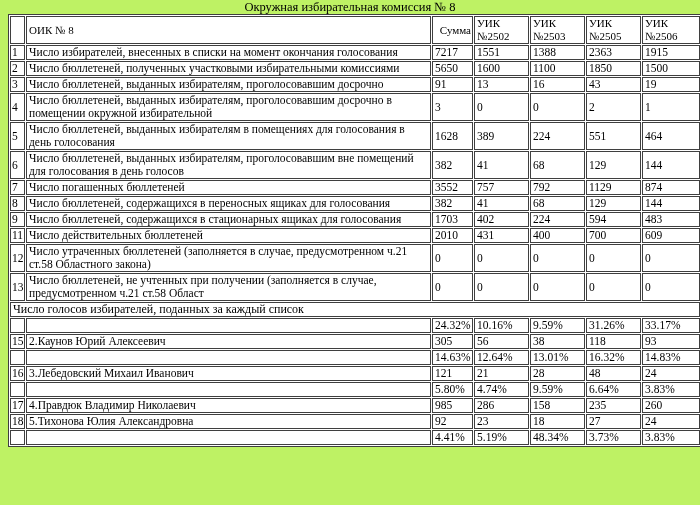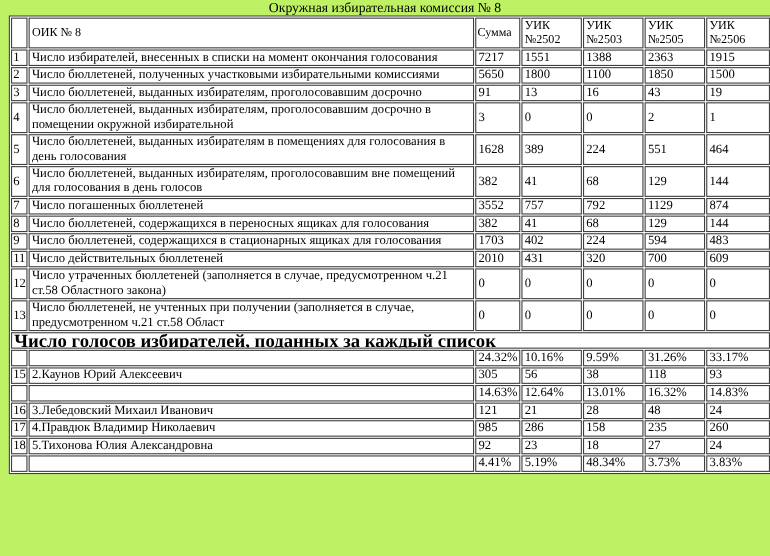--- a/index.html
+++ b/index.html
@@ -26,23 +26,23 @@
     padding: 0 2px;
     font-size: 11.5px;
     line-height: 13px;
     vertical-align: middle;
     text-align: left;
     overflow: hidden;
     font-weight: normal;
   }
   tr { height: 15px; }
   thead th { font-weight: normal; font-size: 11px; }
-  th.sum-col { padding: 0 1px; white-space: nowrap; }
+  th.sum-col { padding: 0 1px; white-space: nowrap; text-align: right; }
   td.num-cell { padding: 0 1px; }
-  .section-row td { font-weight: bold; font-size: 17px; }
+  .section-row td { font-weight: normal; font-size: 12px; }
 </style>
 </head>
 <body>
 
 <div class="page">
   <div class="page-title">Окружная избирательная комиссия № 8</div>
 
   <table class="results">
     <colgroup>
       <col style="width:15px">
@@ -71,21 +71,21 @@
           <td>7217</td>
           <td>1551</td>
           <td>1388</td>
           <td>2363</td>
           <td>1915</td>
         </tr>
         <tr>
           <td class="num-cell">2</td>
           <td>Число бюллетеней, полученных участковыми избирательными комиссиями</td>
           <td>5650</td>
-          <td>1800</td>
+          <td>1600</td>
           <td>1100</td>
           <td>1850</td>
           <td>1500</td>
         </tr>
         <tr>
           <td class="num-cell">3</td>
           <td>Число бюллетеней, выданных избирателям, проголосовавшим досрочно</td>
           <td>91</td>
           <td>13</td>
           <td>16</td>
@@ -144,21 +144,21 @@
           <td>402</td>
           <td>224</td>
           <td>594</td>
           <td>483</td>
         </tr>
         <tr>
           <td class="num-cell">11</td>
           <td>Число действительных бюллетеней</td>
           <td>2010</td>
           <td>431</td>
-          <td>320</td>
+          <td>400</td>
           <td>700</td>
           <td>609</td>
         </tr>
         <tr>
           <td class="num-cell">12</td>
           <td>Число утраченных бюллетеней (заполняется в случае, предусмотренном ч.21 ст.58 Областного закона)</td>
           <td>0</td>
           <td>0</td>
           <td>0</td>
           <td>0</td>
@@ -206,20 +206,29 @@
         <tr>
           <td class="num-cell">16</td>
           <td>3.Лебедовский Михаил Иванович</td>
           <td>121</td>
           <td>21</td>
           <td>28</td>
           <td>48</td>
           <td>24</td>
         </tr>
         <tr>
+          <td class="num-cell"></td>
+          <td></td>
+          <td>5.80%</td>
+          <td>4.74%</td>
+          <td>9.59%</td>
+          <td>6.64%</td>
+          <td>3.83%</td>
+        </tr>
+        <tr>
           <td class="num-cell">17</td>
           <td>4.Правдюк Владимир Николаевич</td>
           <td>985</td>
           <td>286</td>
           <td>158</td>
           <td>235</td>
           <td>260</td>
         </tr>
         <tr>
           <td class="num-cell">18</td>

